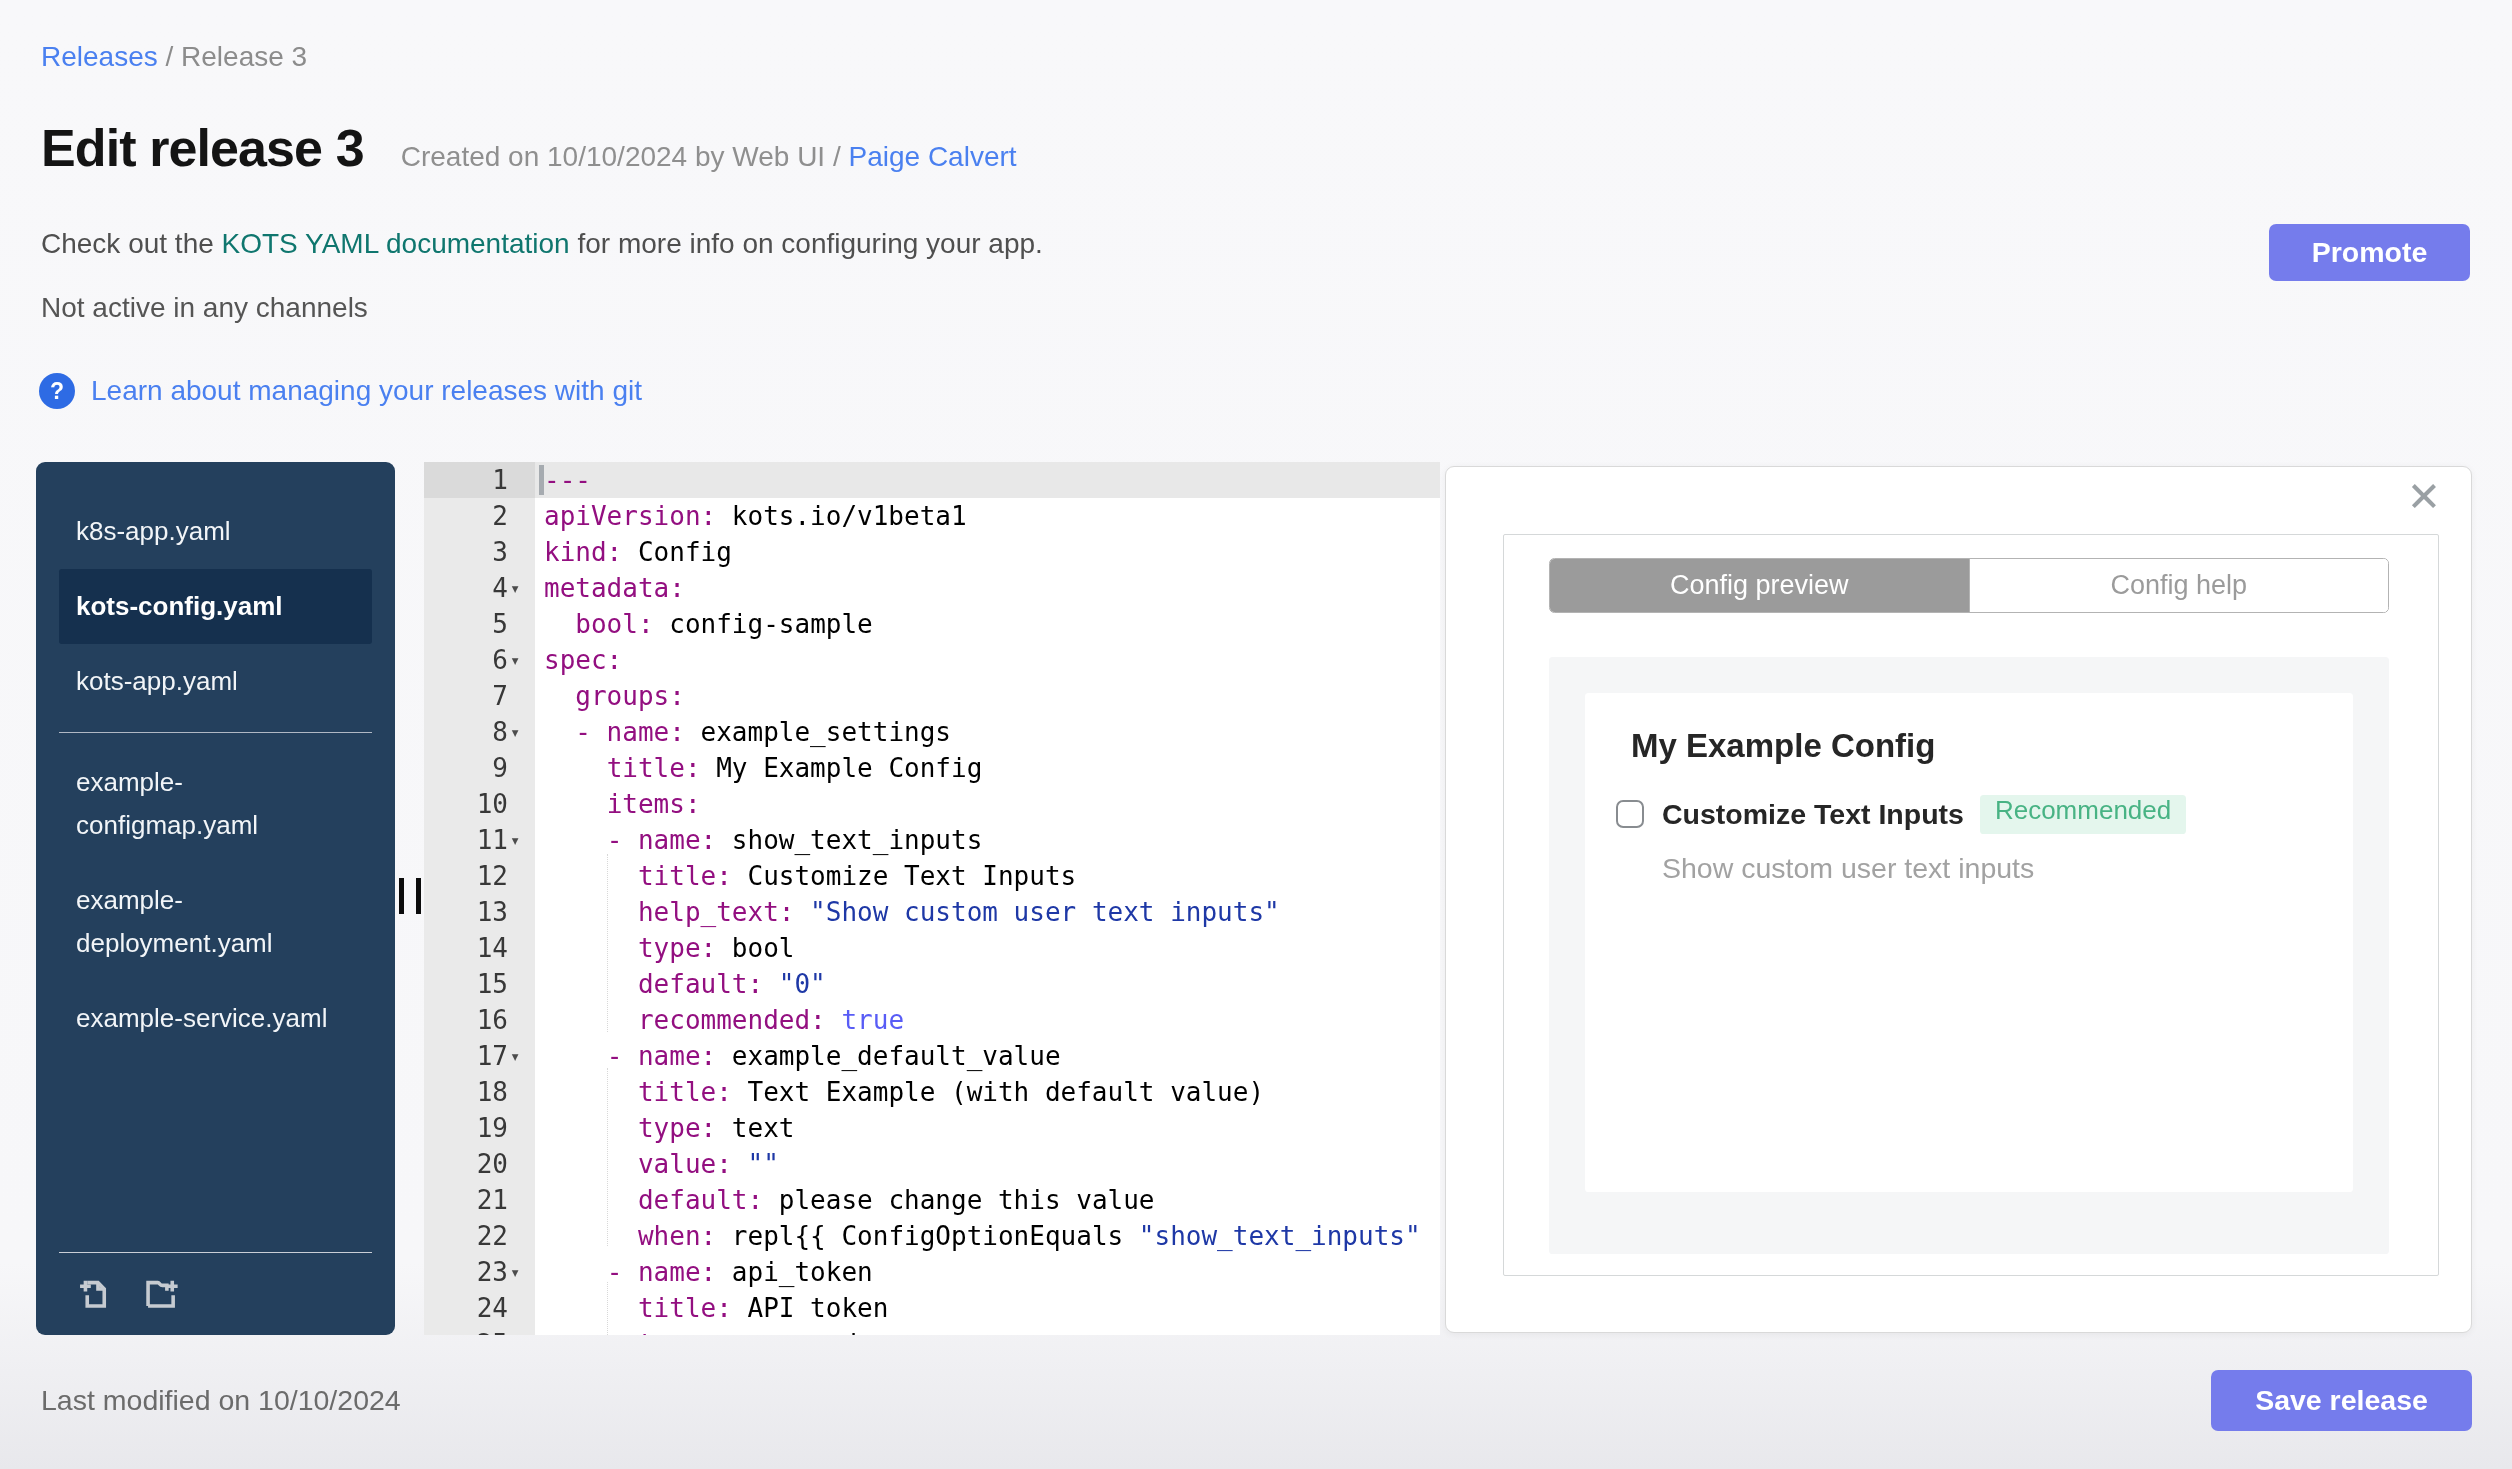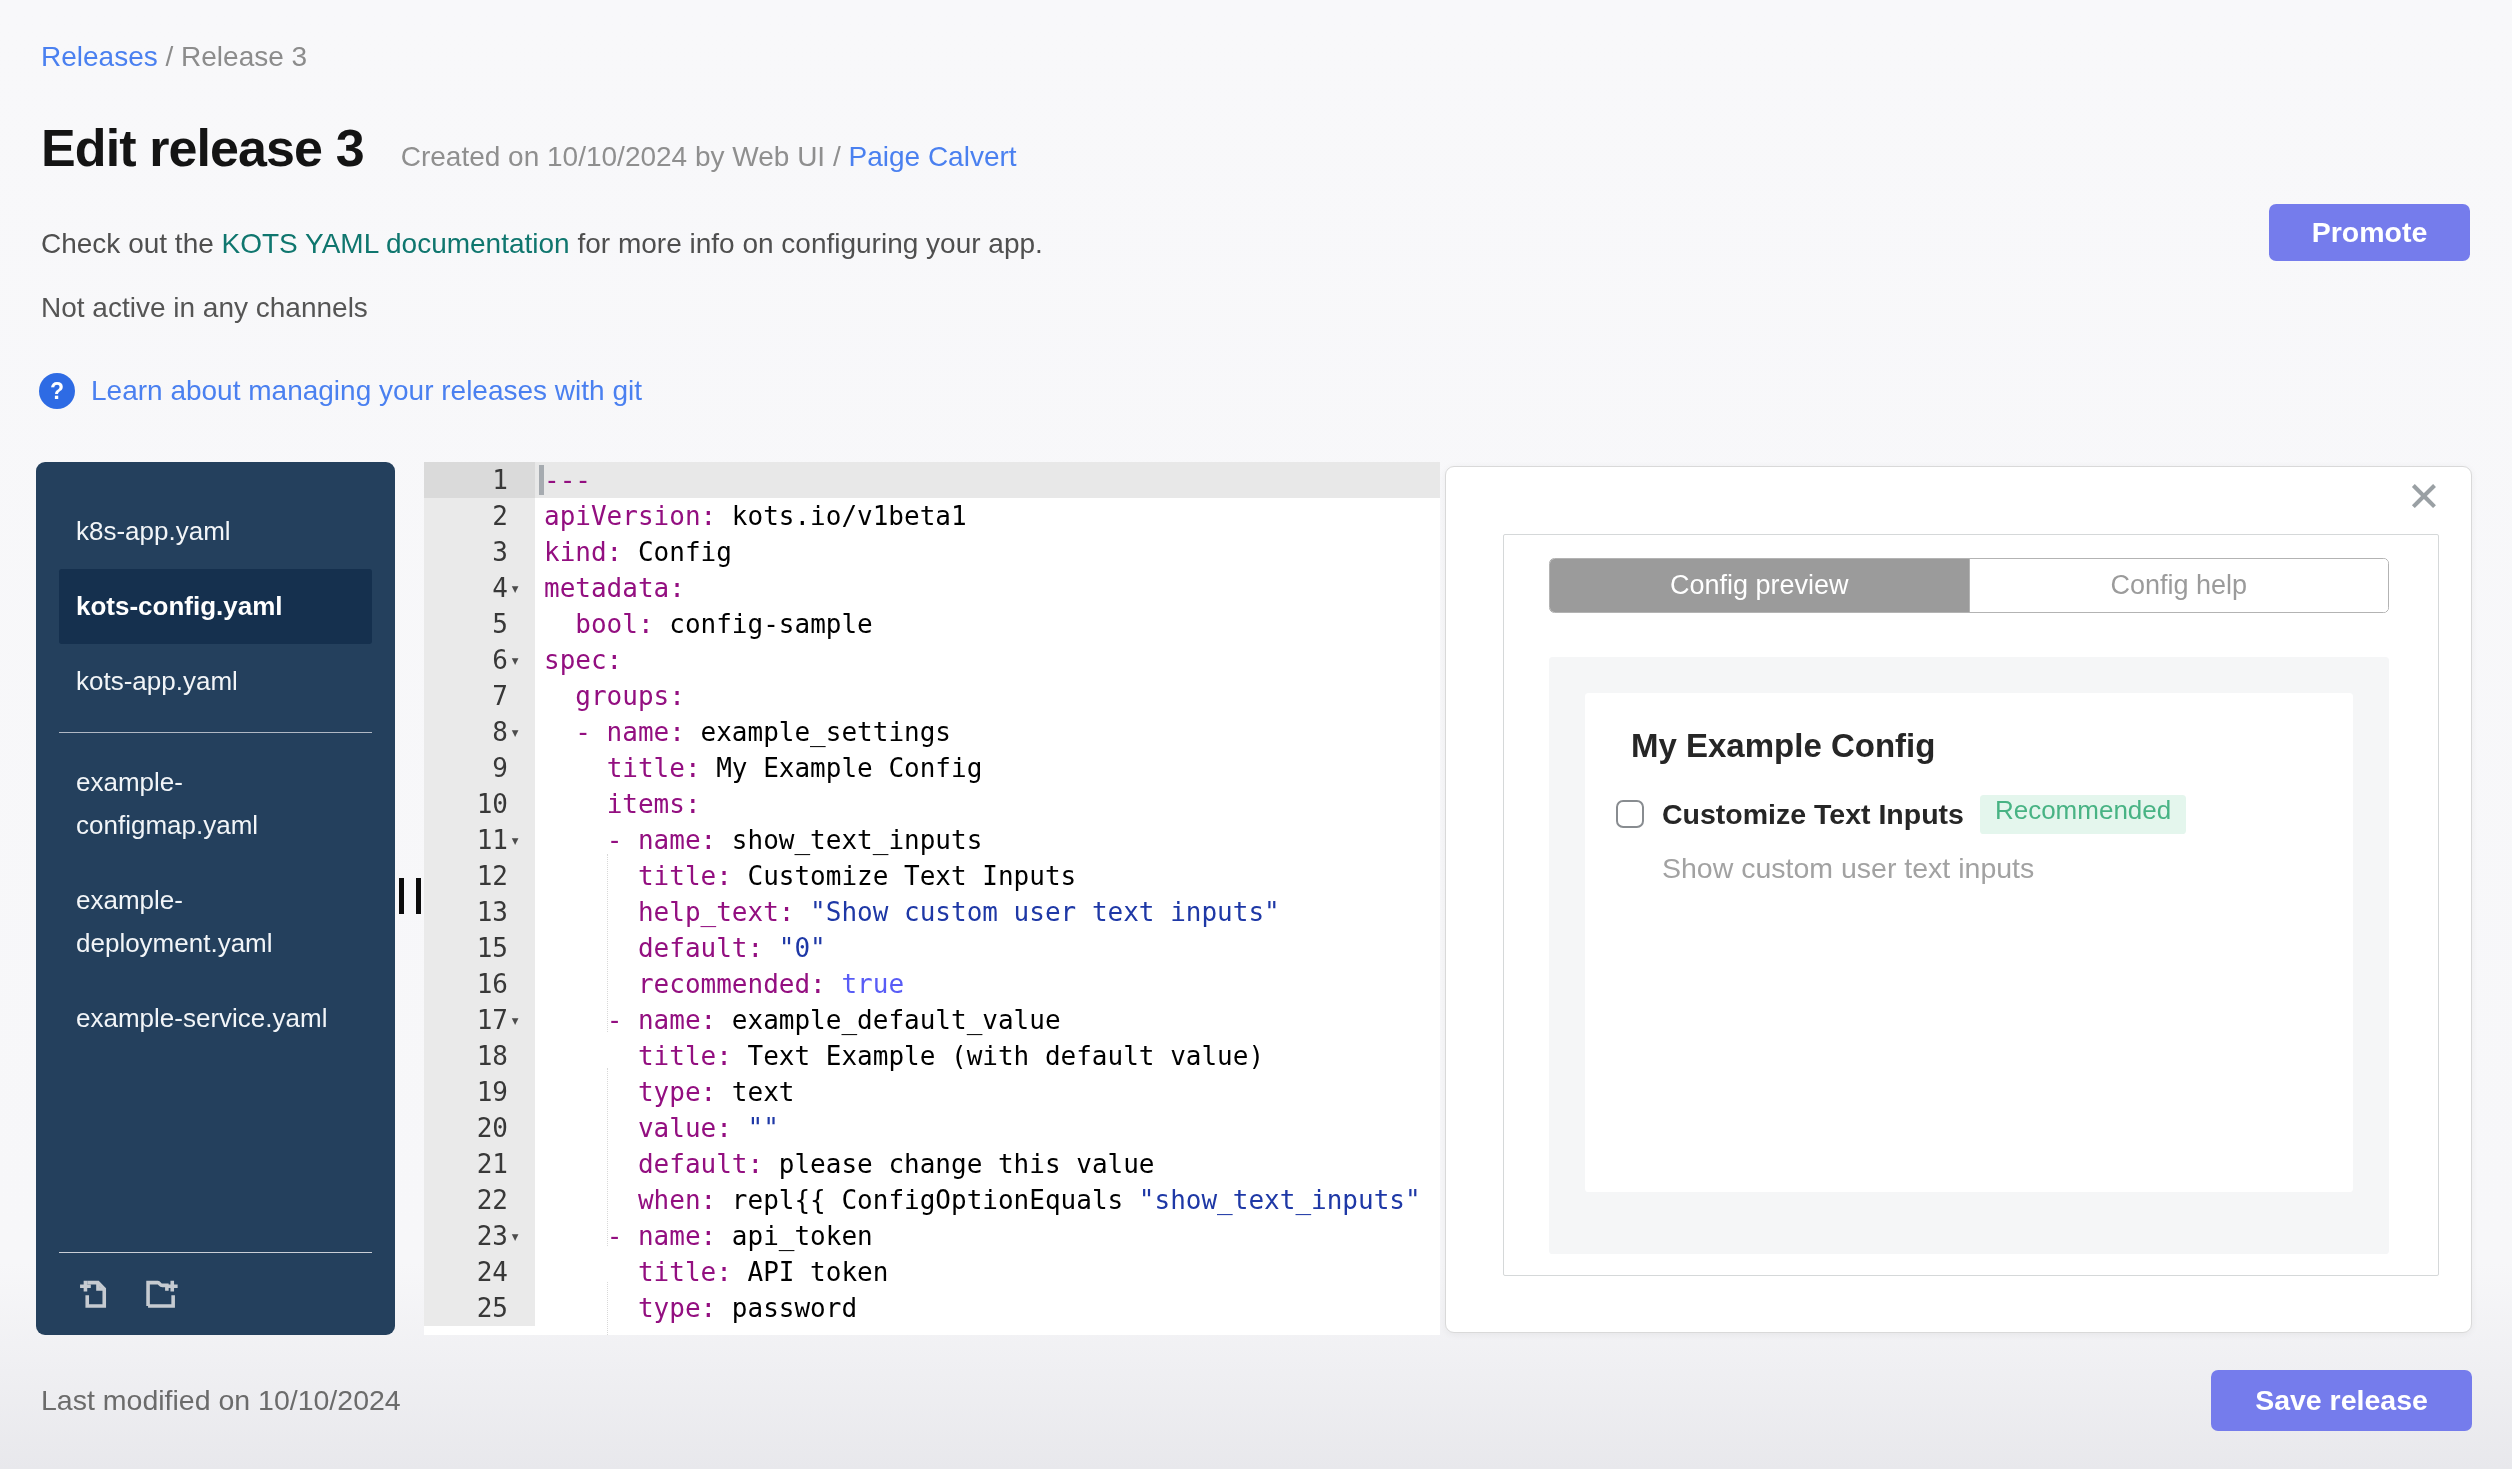--- a/index.html
+++ b/index.html
@@ -25,21 +25,21 @@
   .docs-line .doc-link { color:#0f766e; cursor:pointer; }
   .status-line { position:absolute; left:41px; top:292px; font-size:28px; color:#555; }
 
   .git-line { position:absolute; left:39px; top:373px; display:flex; align-items:center; gap:16px; }
   .help-circle { width:36px; height:36px; border-radius:50%; background:#2e6be4; color:#fff;
     font-size:23px; font-weight:700; display:flex; align-items:center; justify-content:center; }
   .git-link { font-size:28px; color:#4a80f0; cursor:pointer; }
 
   .btn { background:#757cec; color:#fff; border:none; border-radius:7.1px; font-weight:700;
     font-size:28.5px; font-family:"Liberation Sans",sans-serif; cursor:pointer; }
-  .promote-btn { position:absolute; right:42px; top:204px; width:201px; height:57px; }
+  .promote-btn { position:absolute; right:42px; top:224px; width:201px; height:57px; }
   .save-btn { position:absolute; left:2211px; top:1370px; width:261px; height:61px; }
 
   
   .main-row { position:absolute; left:36px; top:462px; width:2436px; height:873px; }
 
   
   .sidebar { position:absolute; left:0; top:0; width:359px; height:873px;
     background:#24405d; border-radius:9px; }
   .file-list { padding-top:32px; }
   .file-item { margin:0 23px; padding:16px 0 16px 17px; font-size:26px; line-height:43px;
@@ -181,20 +181,21 @@
         <div class="code-line"><span class="gutter">4<span class="fold-arrow">▾</span></span><span class="code-part"><span class="c-key">metadata:</span></span></div>
         <div class="code-line"><span class="gutter">5</span><span class="code-part"><span class="c-plain">  </span><span class="c-key">bool:</span><span class="c-plain"> config-sample</span></span></div>
         <div class="code-line"><span class="gutter">6<span class="fold-arrow">▾</span></span><span class="code-part"><span class="c-key">spec:</span></span></div>
         <div class="code-line"><span class="gutter">7</span><span class="code-part"><span class="c-plain">  </span><span class="c-key">groups:</span></span></div>
         <div class="code-line"><span class="gutter">8<span class="fold-arrow">▾</span></span><span class="code-part"><span class="c-plain">  </span><span class="c-key">- name:</span><span class="c-plain"> example_settings</span></span></div>
         <div class="code-line"><span class="gutter">9</span><span class="code-part"><span class="c-plain">    </span><span class="c-key">title:</span><span class="c-plain"> My Example Config</span></span></div>
         <div class="code-line"><span class="gutter">10</span><span class="code-part"><span class="c-plain">    </span><span class="c-key">items:</span></span></div>
         <div class="code-line"><span class="gutter">11<span class="fold-arrow">▾</span></span><span class="code-part"><span class="c-plain">    </span><span class="c-key">- name:</span><span class="c-plain"> show_text_inputs</span></span></div>
         <div class="code-line"><span class="gutter">12</span><span class="code-part"><span class="c-plain">      </span><span class="c-key">title:</span><span class="c-plain"> Customize Text Inputs</span></span></div>
         <div class="code-line"><span class="gutter">13</span><span class="code-part"><span class="c-plain">      </span><span class="c-key">help_text:</span><span class="c-str"> "Show custom user text inputs"</span></span></div>
+        <div class="code-line"><span class="gutter">14</span><span class="code-part"><span class="c-plain">      </span><span class="c-key">type:</span><span class="c-plain"> bool</span></span></div>
         <div class="code-line"><span class="gutter">15</span><span class="code-part"><span class="c-plain">      </span><span class="c-key">default:</span><span class="c-str"> "0"</span></span></div>
         <div class="code-line"><span class="gutter">16</span><span class="code-part"><span class="c-plain">      </span><span class="c-key">recommended:</span><span class="c-const"> true</span></span></div>
         <div class="code-line"><span class="gutter">17<span class="fold-arrow">▾</span></span><span class="code-part"><span class="c-plain">    </span><span class="c-key">- name:</span><span class="c-plain"> example_default_value</span></span></div>
         <div class="code-line"><span class="gutter">18</span><span class="code-part"><span class="c-plain">      </span><span class="c-key">title:</span><span class="c-plain"> Text Example (with default value)</span></span></div>
         <div class="code-line"><span class="gutter">19</span><span class="code-part"><span class="c-plain">      </span><span class="c-key">type:</span><span class="c-plain"> text</span></span></div>
         <div class="code-line"><span class="gutter">20</span><span class="code-part"><span class="c-plain">      </span><span class="c-key">value:</span><span class="c-str"> ""</span></span></div>
         <div class="code-line"><span class="gutter">21</span><span class="code-part"><span class="c-plain">      </span><span class="c-key">default:</span><span class="c-plain"> please change this value</span></span></div>
         <div class="code-line"><span class="gutter">22</span><span class="code-part"><span class="c-plain">      </span><span class="c-key">when:</span><span class="c-plain"> repl{{ ConfigOptionEquals </span><span class="c-str">"show_text_inputs"</span></span></div>
         <div class="code-line"><span class="gutter">23<span class="fold-arrow">▾</span></span><span class="code-part"><span class="c-plain">    </span><span class="c-key">- name:</span><span class="c-plain"> api_token</span></span></div>
         <div class="code-line"><span class="gutter">24</span><span class="code-part"><span class="c-plain">      </span><span class="c-key">title:</span><span class="c-plain"> API token</span></span></div>

